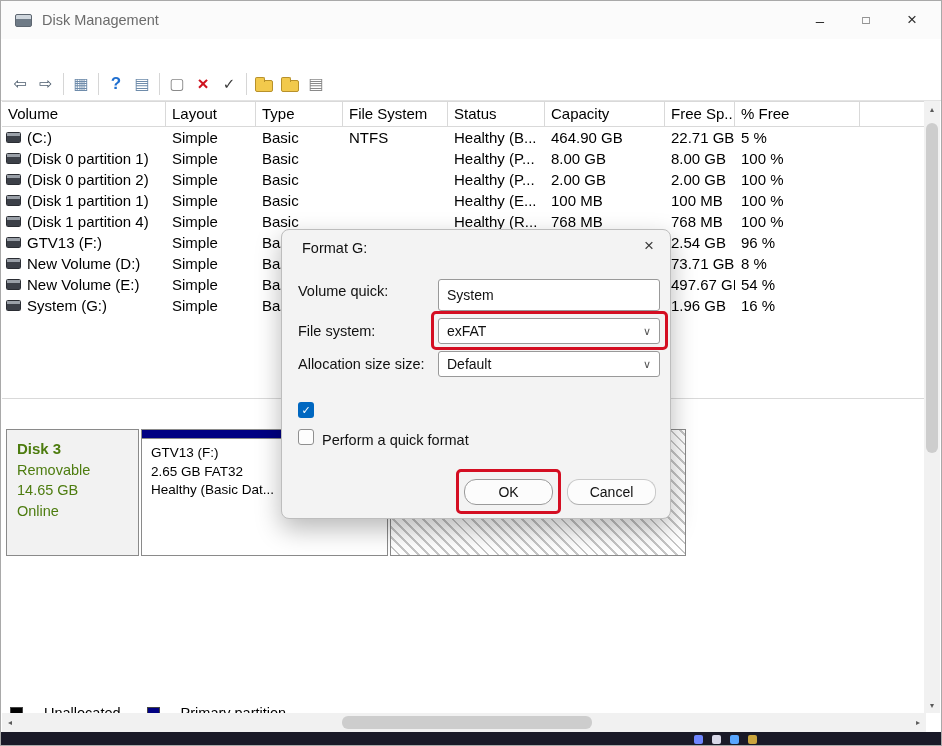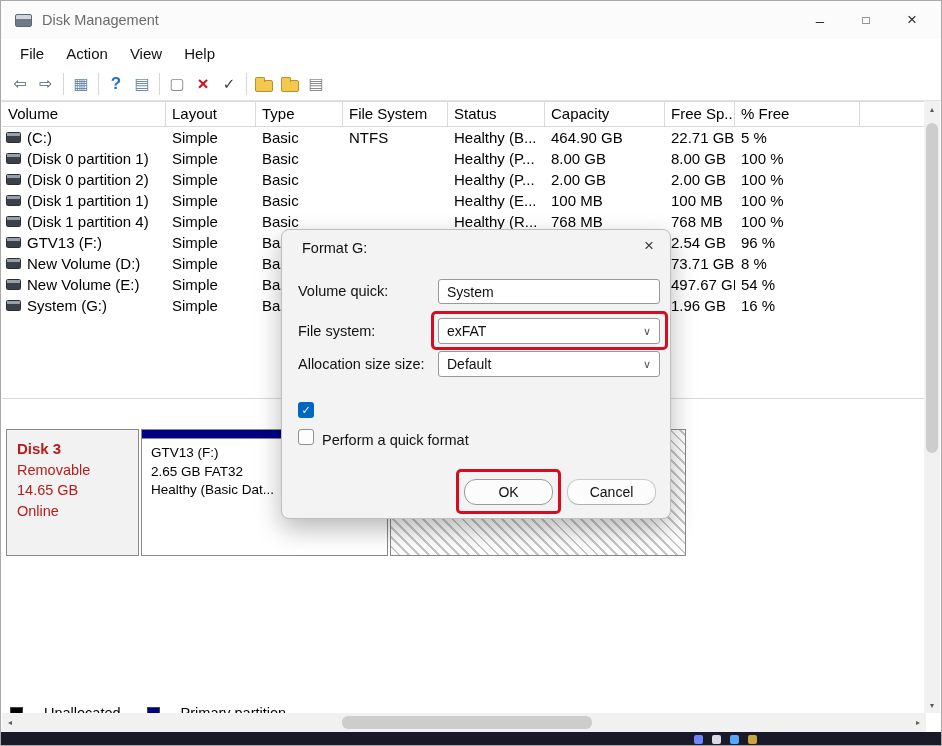--- a/index.html
+++ b/index.html
@@ -39,21 +39,21 @@
   .trow { display:grid; grid-template-columns:164px 90px 87px 105px 97px 120px 70px 125px 1fr; height:21px; font-size:15px; align-items:center; color:#000; }
   .cell { padding-left:6px; white-space:nowrap; overflow:hidden; }
   .vol { display:flex; align-items:center; padding-left:4px; }
   .vol-icon { flex:0 0 15px; height:11px; margin-right:6px; background:linear-gradient(180deg,#9aa0a8 0 3px,#3c4048 3px 100%); border:1px solid #2a2d33; border-radius:1.5px; }
 
   .pane-divider { position:absolute; top:397px; left:1px; width:925px; height:1px; background:#d9d9d9; }
 
   
   .bottom-pane { position:absolute; top:398px; left:1px; width:925px; height:290px; background:#fff; }
   .disk-row { position:absolute; top:30px; left:4px; display:flex; height:127px; }
-  .disk-info { width:133px; background:#f2f2f2; border:1px solid #8a8a8a; padding:9px 0 0 10px; font-size:14.5px; line-height:20.5px; color:#b91c1c; }
+  .disk-info { width:133px; background:#f2f2f2; border:1px solid #8a8a8a; padding:9px 0 0 10px; font-size:14.5px; line-height:20.5px; color:#4d7c0f; }
   .disk-name { font-weight:bold; font-size:15px; }
   .part-box { width:247px; border:1px solid #8a8a8a; margin-left:2px; background:#fff; }
   .part-bar { height:9px; background:#000082; border-bottom:1px solid #8a8a8a; }
   .part-body { padding:5px 0 0 9px; font-size:13.5px; line-height:18.5px; color:#000; }
   .unalloc-box { width:296px; border:1px solid #8a8a8a; margin-left:2px; background:repeating-linear-gradient(45deg,#ffffff 0 5px,#c6c6c6 5px 7px); }
 
   
   .legend { position:absolute; top:688px; left:1px; width:925px; height:24px; display:flex; align-items:center; gap:26px; padding-left:8px; font-size:14.5px; background:#fff; color:#000; }
   .leg-item { display:flex; align-items:center; gap:21px;margin-top:24px; }
   .leg-sq { width:13px; height:13px; border:1px solid #444; }
@@ -74,21 +74,21 @@
   .taskbar { position:absolute; top:731px; left:0; right:0; height:15px; background:#191927; display:flex; align-items:center; gap:9px; padding-left:693px; }
   .tb-icon { width:9px; height:9px; border-radius:2px; }
 
   
   .dialog { position:absolute; left:280px; top:228px; width:390px; height:290px; background:#f3f3f3; border:1px solid #bdbdbd; border-radius:8px; box-shadow:0 10px 26px rgba(0,0,0,.28); z-index:20; font-size:14.5px; color:#111; }
   .dlg-title { position:absolute; left:20px; top:10px; }
   .dlg-close { position:absolute; right:16px; top:6px; font-size:17px; color:#3a3a3a; }
   .dlg-label { position:absolute; left:16px; white-space:nowrap; }
   .fld { position:absolute; left:156px; width:222px; background:#fff; border:1px solid #999; border-radius:3px; display:flex; align-items:center; padding:0 8px; font-size:14px; }
   .fld .chev { margin-left:auto; color:#555; font-size:11px; }
-  #f-volabel { top:49px; height:25px; }
+  #f-volabel { top:49px; height:32px; }
   #f-fs { top:88px; height:26px; }
   #f-alloc { top:121px; height:26px; }
   .cb { position:absolute; left:16px; width:16px; height:16px; border-radius:3px; }
   .cb.checked { top:172px; background:#0067c0; color:#fff; display:flex; align-items:center; justify-content:center; font-size:11px; }
   .cb.un { top:199px; background:#fdfdfd; border:1px solid #8f8f8f; }
   .cb-label1 { position:absolute; left:40px; top:172px;margin-top:30px; }
   .cb-label2 { position:absolute; left:40px; top:199px; color:#9d9d9d; }
   .btn { position:absolute; top:249px; width:89px; height:26px; background:#fcfcfc; border:1px solid #c9c9c9; border-bottom-color:#b0b0b0; border-radius:12px; font-size:14px; display:flex; align-items:center; justify-content:center; }
   #btn-ok { left:182px; border-color:#9a9a9a; }
   #btn-cancel { left:285px; }
@@ -106,26 +106,20 @@
   <div class="titlebar">
     <div class="app-icon"></div>
     <div class="title-text">Disk Management</div>
     <div class="win-controls">
       <div class="win-btn">–</div>
       <div class="win-btn max">□</div>
       <div class="win-btn close">×</div>
     </div>
   </div>
 
-  <div class="menubar">
-    <div class="menu-item">File</div>
-    <div class="menu-item">Action</div>
-    <div class="menu-item">View</div>
-    <div class="menu-item">Help</div>
-  </div>
 
   <div class="toolbar">
     <div class="tool">⇦</div>
     <div class="tool">⇨</div>
     <div class="tsep"></div>
     <div class="tool blue">▦</div>
     <div class="tsep"></div>
     <div class="tool help">?</div>
     <div class="tool blue">▤</div>
     <div class="tsep"></div>

